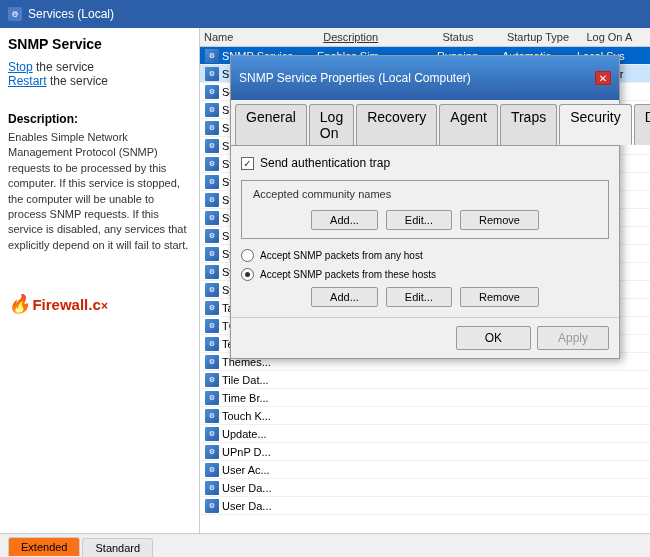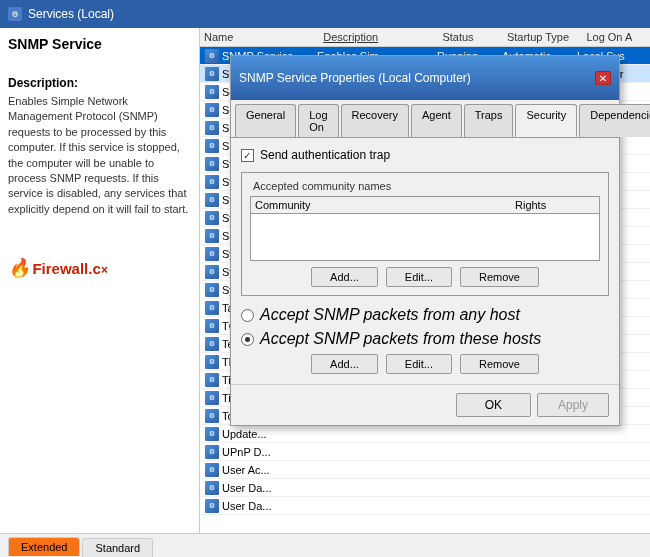--- a/index.html
+++ b/index.html
@@ -53,21 +53,21 @@
 
     
     .dialog-overlay { position: absolute; top: 0; left: 0; width: 100%; height: 100%; pointer-events: none; }
     .dialog { position: absolute; top: 55px; left: 230px; width: 390px; background: #f0f0f0; border: 1px solid #999; box-shadow: 3px 3px 8px rgba(0,0,0,0.3); pointer-events: all; }
     .dialog-title-bar { background: linear-gradient(to bottom, #4a90d9, #2d5fa8); color: white; padding: 4px 8px; display: flex; align-items: center; justify-content: space-between; height: 44px; }
     .dialog-title-text { font-size: 12px; }
     .dialog-close-btn { width: 16px; height: 14px; background: #cc3333; border: 1px solid #aa2222; color: white; font-size: 10px; cursor: pointer; display: flex; align-items: center; justify-content: center; border-radius: 1px; }
 
     
     .dialog-tabs { display: flex; background: #f0f0f0; padding: 4px 4px 0; border-bottom: 1px solid #999; }
-    .dialog-tab { padding: 4px 10px; border: 1px solid #999; border-bottom: none; background: #e0e0e0; cursor: pointer; font-size: 11px; margin-right: 2px; border-radius: 3px 3px 0 0; }
+    .dialog-tab { padding: 4px 10px; border: 1px solid #999; border-bottom: none; background: #e0e0e0; cursor: pointer; font-size: 14px; margin-right: 2px; border-radius: 3px 3px 0 0; }
     .dialog-tab.active { background: #f0f0f0; border-bottom: 1px solid #f0f0f0; }
 
     
     .dialog-content { padding: 10px; }
     .checkbox-row { display: flex; align-items: center; margin-bottom: 10px; }
     .checkbox-box { width: 13px; height: 13px; border: 1px solid #666; background: white; margin-right: 6px; display: flex; align-items: center; justify-content: center; flex-shrink: 0; }
     .checkbox-check { font-size: 10px; color: #333; }
     .checkbox-label { font-size: 12px; }
 
     .group-box { border: 1px solid #999; padding: 6px 8px 8px; margin-bottom: 10px; }
@@ -79,21 +79,21 @@
     .community-col:first-child { flex: 1; }
     .community-col:last-child { width: 80px; }
 
     .community-buttons { display: flex; gap: 8px; justify-content: center; margin-top: 6px; }
     .dialog-btn { padding: 3px 18px; border: 1px solid #999; background: #e8e8e8; cursor: pointer; font-size: 11px; border-radius: 2px; }
 
     
     .radio-row { display: flex; align-items: center; margin-bottom: 6px; }
     .radio-circle { width: 13px; height: 13px; border: 1px solid #666; border-radius: 50%; background: white; margin-right: 6px; display: flex; align-items: center; justify-content: center; flex-shrink: 0; }
     .radio-dot { width: 5px; height: 5px; border-radius: 50%; background: #333; }
-    .radio-label { font-size: 16px; font-style: italic; }
+    .radio-label { font-size: 10px; }
 
     .hosts-list { width: 100%; border: 1px solid #999; background: white; height: 60px; overflow-y: auto; margin-bottom: 6px; }
     .hosts-item { padding: 2px 4px; font-size: 12px; }
     .hosts-item.selected { background: #0066cc; color: white; }
 
     .hosts-buttons { display: flex; gap: 8px; justify-content: center; }
 
     
     .dialog-footer { display: flex; justify-content: flex-end; gap: 6px; padding: 8px 10px; border-top: 1px solid #ccc; }
     .footer-btn { padding: 4px 20px; border: 1px solid #999; background: #e8e8e8; cursor: pointer; font-size: 12px; border-radius: 2px; text-align: right; }
@@ -107,20 +107,24 @@
 
   <div class="title-bar">
     <div class="title-bar-icon">⚙</div>
     <span class="title-bar-text">Services (Local)</span>
   </div>
 
   <div class="content-area">
 
     <div class="left-panel">
       <div class="service-title">SNMP Service</div>
+      <div class="service-links">
+        <span class="service-link">Stop</span><span class="service-link-text"> the service</span><br>
+        <span class="service-link">Restart</span><span class="service-link-text"> the service</span>
+      </div>
       <div class="description-label">Description:</div>
       <div class="description-text">Enables Simple Network Management Protocol (SNMP) requests to be processed by this computer. If this service is stopped, the computer will be unable to process SNMP requests. If this service is disabled, any services that explicitly depend on it will fail to start.</div>
 
       <div style="margin-top: 40px; display:flex; align-items:center;">
         <span style="color:#ff6600; font-size:18px; font-weight:bold; font-style:italic;">🔥</span>
         <span style="color:#cc2200; font-size:15px; font-weight:bold; margin-left:2px;">Firewall.c<span style="font-style:italic;">×</span></span>
       </div>
     </div>
 
     <div class="services-list">
@@ -423,26 +427,20 @@
 
         <div class="checkbox-row">
           <div class="checkbox-box">
             <span class="checkbox-check">✓</span>
           </div>
           <span class="checkbox-label">Send authentication trap</span>
         </div>
 
         <div class="group-box">
           <div class="group-box-title">Accepted community names</div>
-          <div class="community-table">
-            <div class="community-header">
-              <div class="community-col" style="flex:1;">Community</div>
-              <div class="community-col" style="width:80px;">Rights</div>
-            </div>
-          </div>
           <div class="community-buttons">
             <button class="dialog-btn">Add...</button>
             <button class="dialog-btn">Edit...</button>
             <button class="dialog-btn">Remove</button>
           </div>
         </div>
 
         <div class="radio-row">
           <div class="radio-circle"></div>
           <span class="radio-label">Accept SNMP packets from any host</span>

